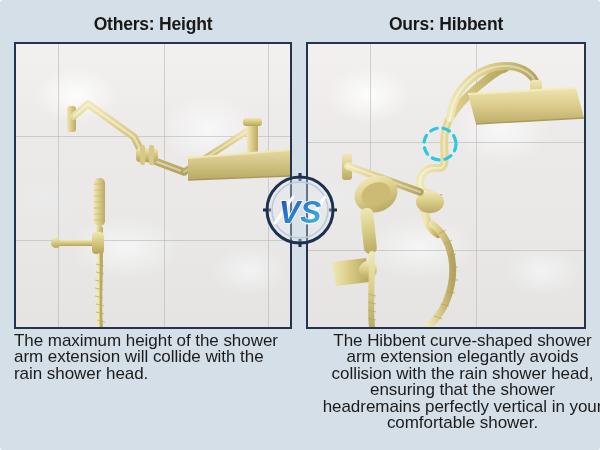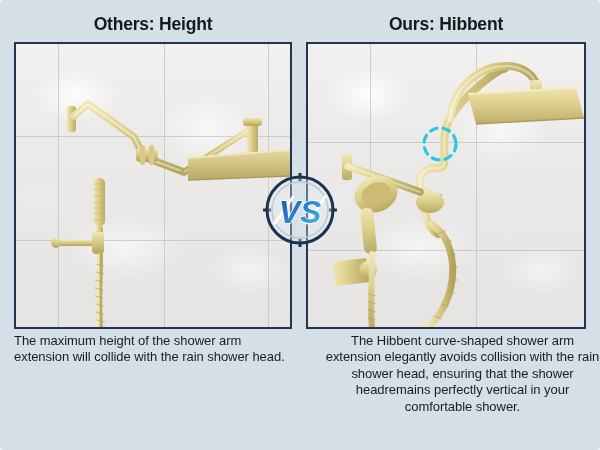--- a/index.html
+++ b/index.html
@@ -70,21 +70,21 @@
     position: absolute;
     left: 263px; top: 173px;
     width: 74px; height: 74px;
     z-index: 20;
   }
 
   
   .caption {
     position: absolute;
     top: 333px;
-    font-size: 13px;
+    font-size: 17px;
     line-height: 16.4px;
     color: #1c1c1c;
     letter-spacing: -0.05px;
   }
   #caption-left  { left: 14px;  width: 276px; }
   #caption-right { left: 322px; width: 281px; text-align: center; }
 </style>
 </head>
 <body>
 

